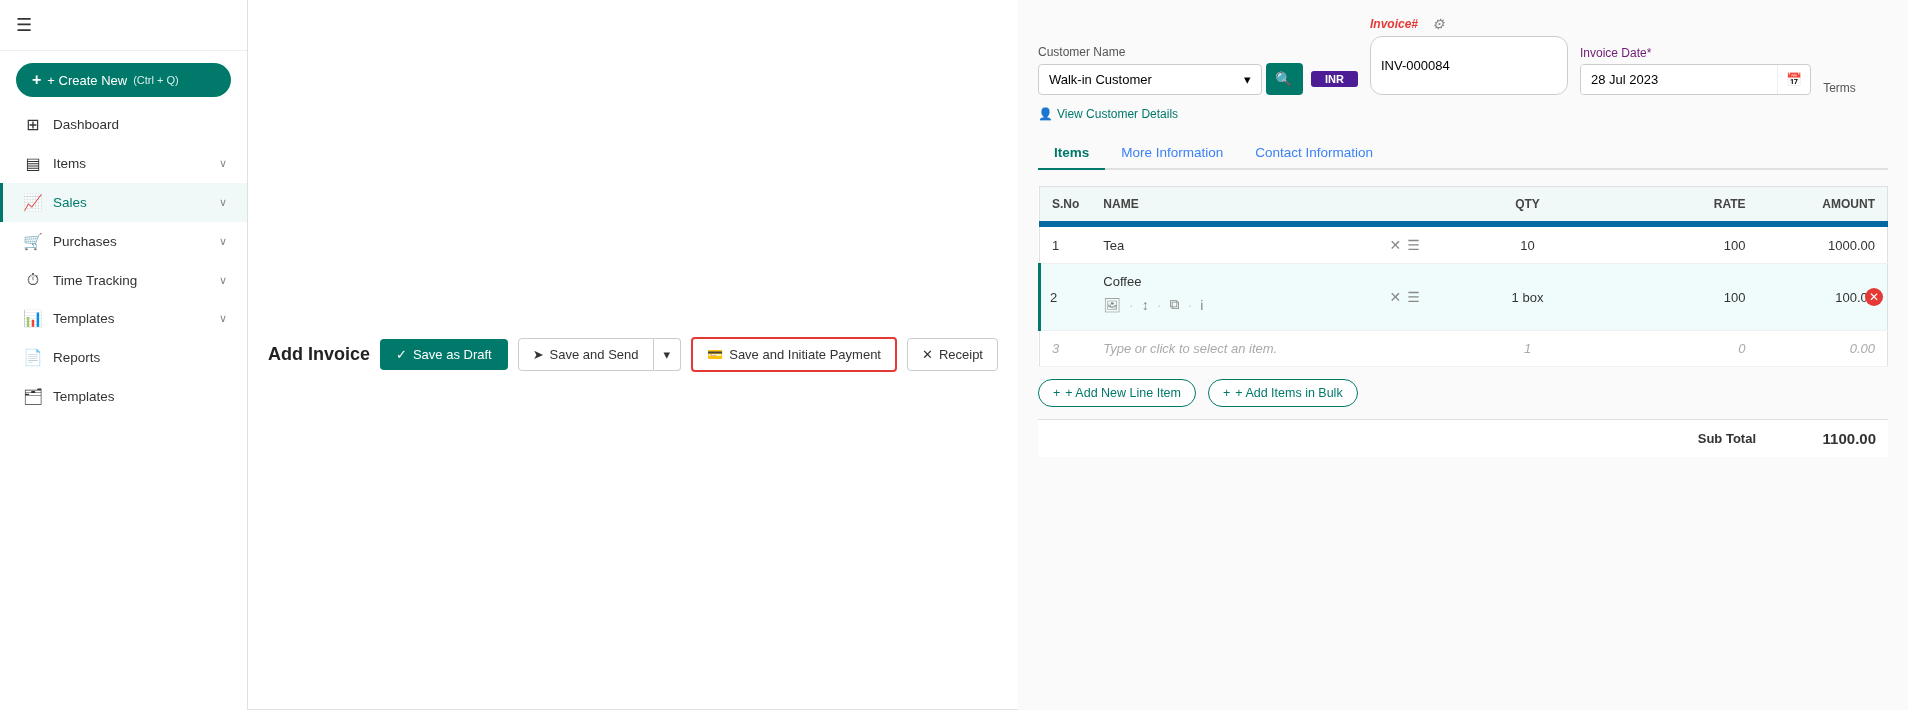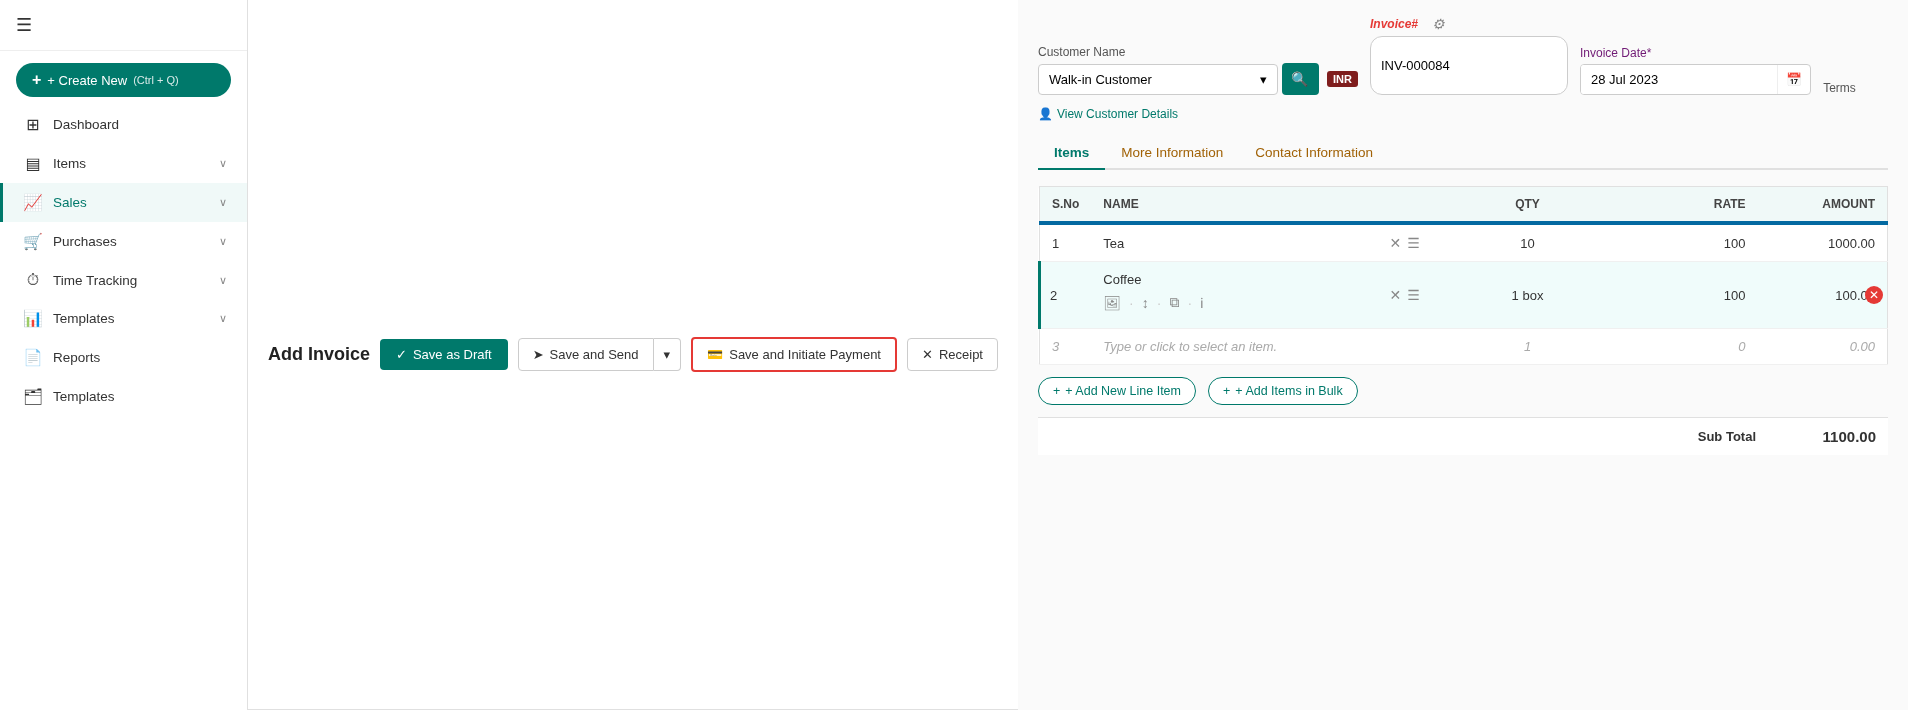--- a/index.html
+++ b/index.html
@@ -38,45 +38,45 @@
     
     .form-row { display: flex; align-items: flex-end; gap: 12px; margin-bottom: 12px; }
     .form-group { display: flex; flex-direction: column; gap: 4px; }
     .form-label { font-size: 12px; color: #555; font-weight: 500; }
     .form-label.required { color: #701a75; }
     .form-input { border: 1px solid #ccc; border-radius: 12px; padding: 21px 10px; font-size: 13px; outline: none; }
     .customer-group { flex: 0 0 320px; }
     .customer-input-row { display: flex; gap: 4px; align-items: center; }
     .customer-select { border: 1px solid #ccc; border-radius: 4px; padding: 7px 10px; font-size: 13px; flex: 1; display: flex; align-items: center; justify-content: space-between; cursor: pointer; background: #fff; }
     .search-btn { background: #00796b; color: #fff; border: none; border-radius: 4px; padding: 8px 10px; cursor: pointer; font-size: 14px; }
-    .inr-badge { background: #7f1d1d; color: #fff; font-size: 11px; font-weight: bold; padding: 2px 6px; border-radius: 3px; margin-left: 4px; }
+    .inr-badge { background: #4c1d95; color: #fff; font-size: 11px; font-weight: bold; padding: 2px 14px; border-radius: 3px; margin-left: 4px; }
     .invoice-group { flex: 0 0 180px; }
     .invoice-label-row { display: flex; align-items: center; gap: 14px; font-style: italic; }
     .invoice-label { color: #e53935; font-size: 12px; font-weight: 600; }
     .gear-icon { color: #888; font-size: 14px; cursor: pointer; }
     .date-group { flex: 0 0 160px; }
     .date-input-row { display: flex; align-items: center; border: 1px solid #ccc; border-radius: 4px; overflow: hidden; background: #fff; }
     .date-input { border: none; outline: none; padding: 7px 10px; font-size: 13px; flex: 1; }
     .cal-icon { padding: 7px 8px; color: #888; cursor: pointer; border-left: 1px solid #eee; }
     .terms-group { flex: 0 0 180px; }
     .terms-select-row { display: flex; align-items: center; border: 1px solid #ccc; border-radius: 4px; overflow: hidden; background: #fff; }
     .terms-select { border: none; outline: none; padding: 7px 10px; font-size: 13px; flex: 1; appearance: none; cursor: pointer; }
     .due-date-group { flex: 0 0 160px; }
 
     .view-customer-link { color: #00796b; font-size: 12px; cursor: pointer; display: flex; align-items: center; gap: 4px; margin-bottom: 16px; }
 
     
     .tabs { display: flex; border-bottom: 2px solid #e0e0e0; margin-bottom: 16px; }
-    .tab { padding: 8px 16px; font-size: 13.5px; cursor: pointer; color: #a16207; border-bottom: 2px solid transparent; margin-bottom: -2px; }
+    .tab { padding: 8px 16px; font-size: 13.5px; cursor: pointer; color: #3b82f6; border-bottom: 2px solid transparent; margin-bottom: -2px; }
     .tab.active { color: #00796b; border-bottom: 2px solid #00796b; font-weight: 600; }
 
     
     .invoice-table { width: 100%; border-collapse: collapse; background: #fff; border: 1px solid #e0e0e0; border-radius: 4px; }
     .invoice-table thead tr { background: #f0f9f8; }
-    .invoice-table th { padding: 10px 12px; font-size: 12px; font-weight: 600; color: #444; text-align: left; border-bottom: 4px solid #0369a1; }
+    .invoice-table th { padding: 10px 12px; font-size: 12px; font-weight: 600; color: #444; text-align: left; border-bottom: 6px solid #0369a1; }
     .invoice-table th.right { text-align: right; }
     .invoice-table th.center { text-align: center; }
     .invoice-table td { padding: 10px 12px; font-size: 13px; color: #333; border-bottom: 1px solid #f0f0f0; vertical-align: middle; }
     .invoice-table td.right { text-align: right; }
     .invoice-table td.center { text-align: center; }
     .invoice-table tr.selected { background: #f0fcfb; border-left: 3px solid #00796b; }
     .invoice-table tr.selected td:first-child { padding-left: 9px; }
     .item-actions { display: flex; align-items: center; gap: 6px; color: #888; }
     .item-action-btn { cursor: pointer; font-size: 14px; color: #888; }
     .row-tools { display: flex; gap: 8px; align-items: center; font-size: 13px; color: #888; padding: 6px 0; }

